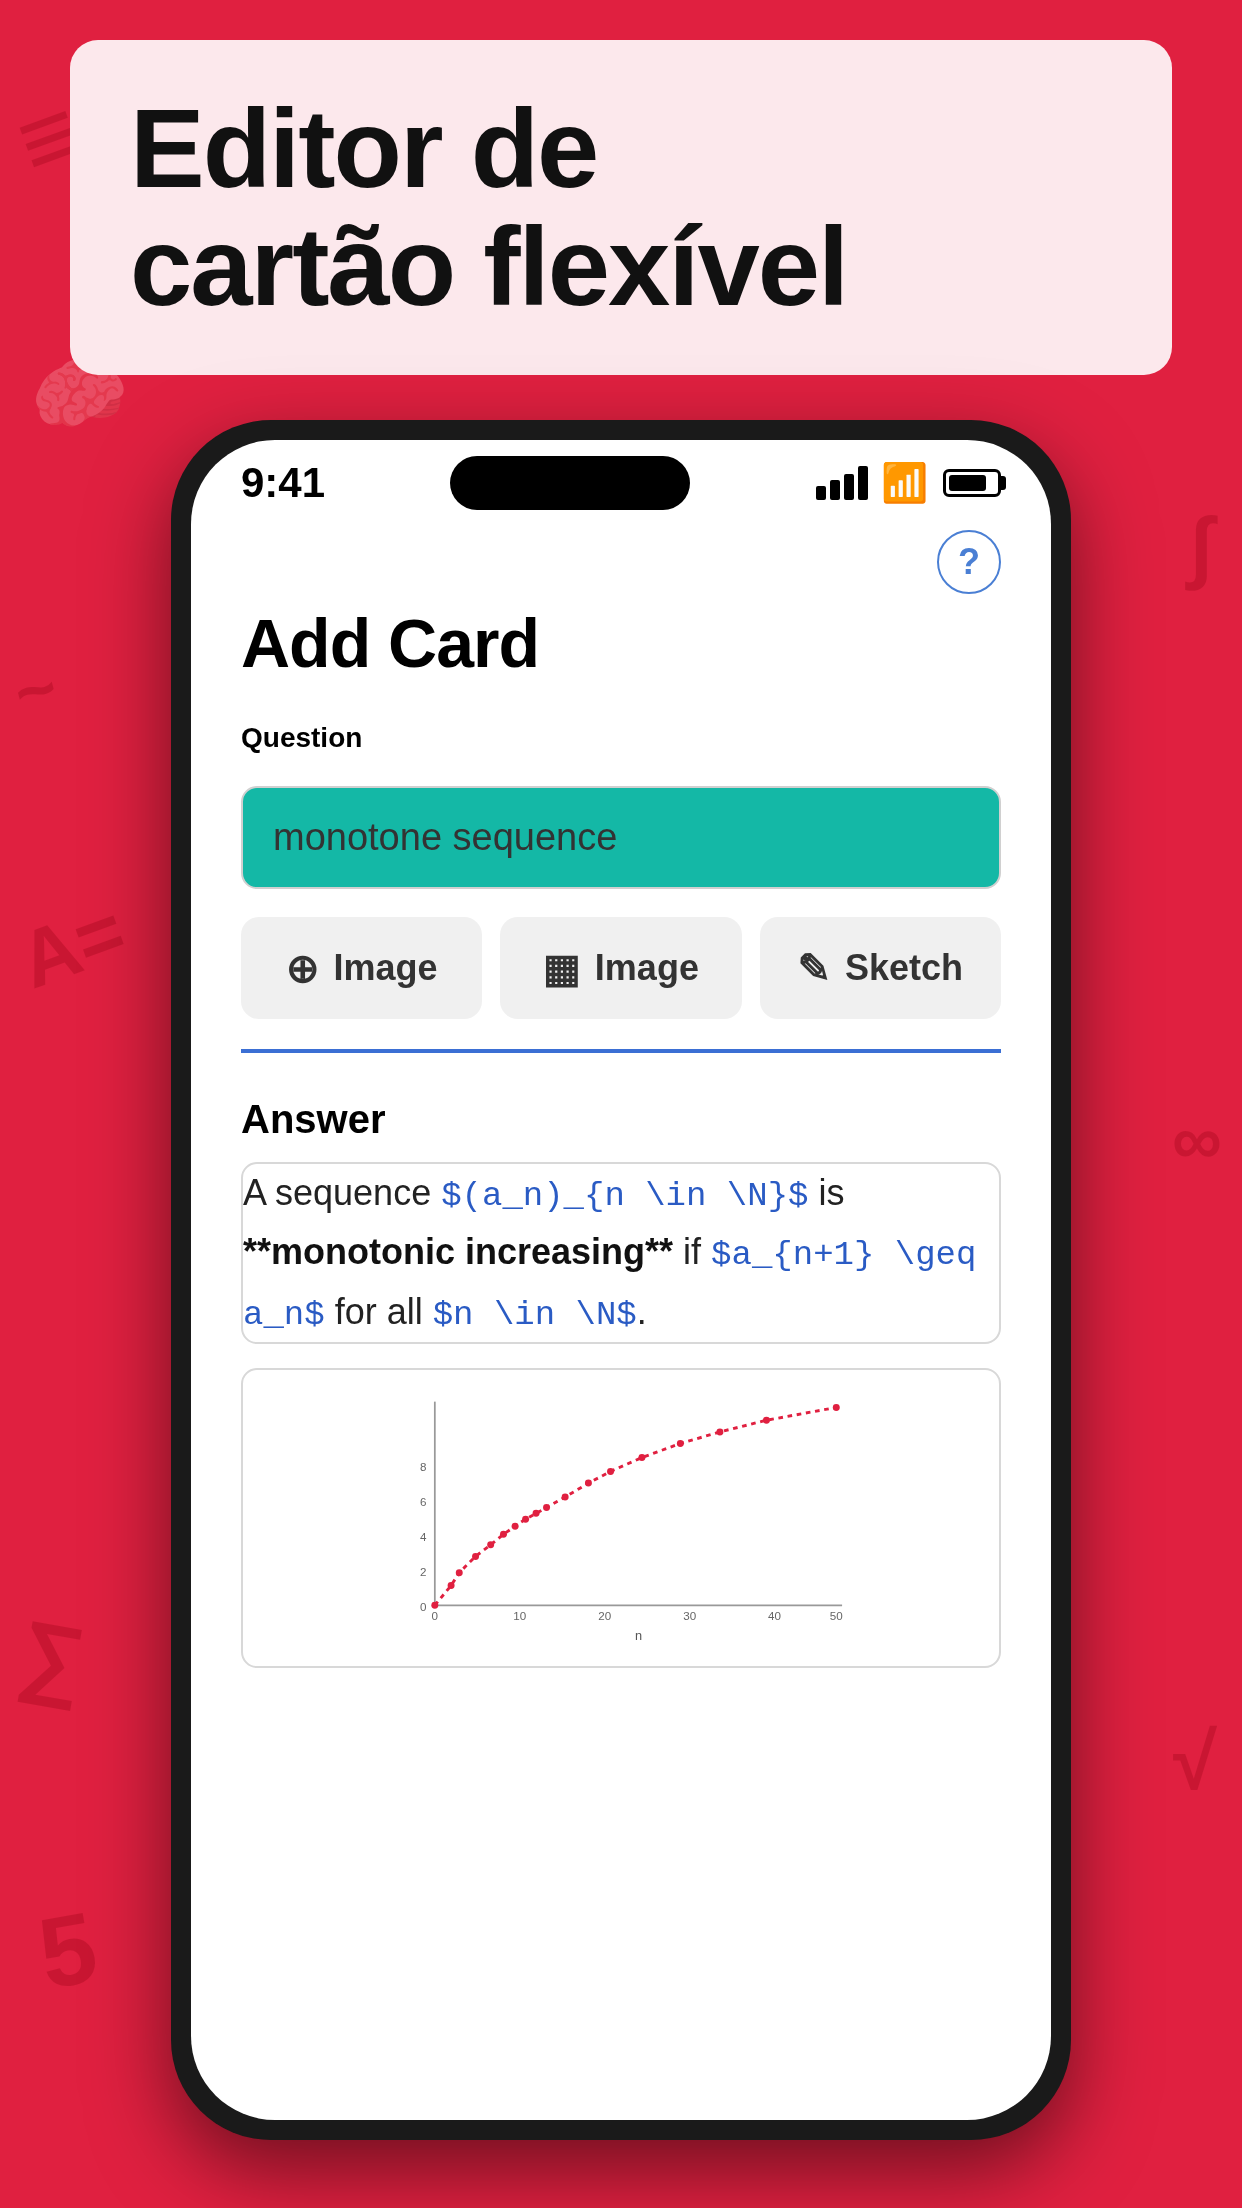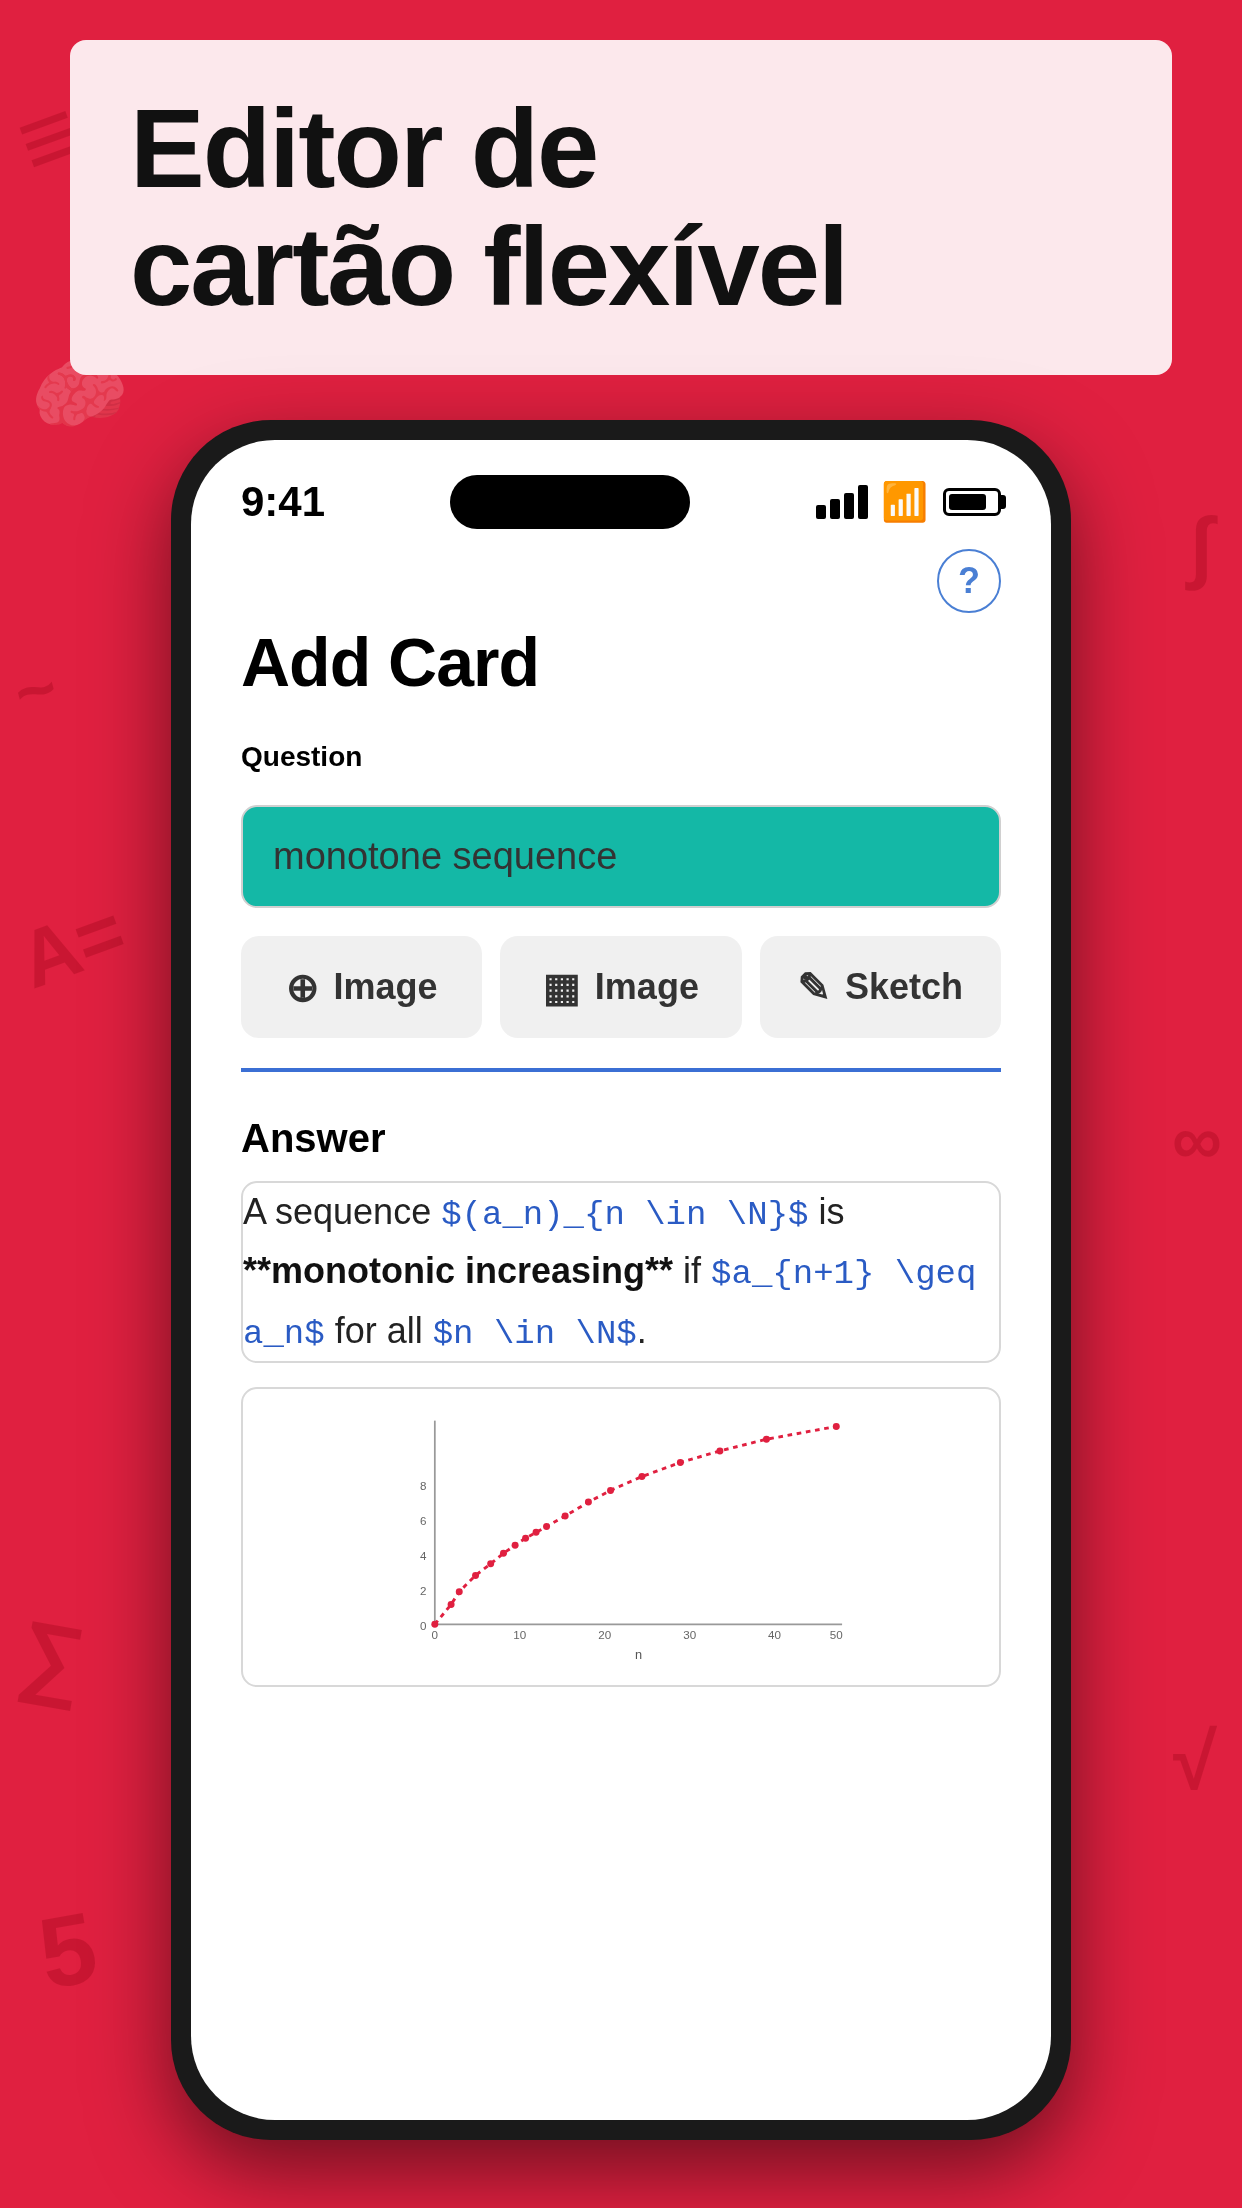--- a/index.html
+++ b/index.html
@@ -22,21 +22,21 @@
       overflow: hidden;
     }
 
     
     .header-banner {
       position: absolute;
       top: 40px;
       left: 70px;
       right: 70px;
       background: #fce8ec;
-      border-radius: 16px;
+      border-radius: 28px;
       padding: 50px 60px;
       z-index: 10;
     }
 
     .header-title {
       font-size: 112px;
       font-weight: 900;
       color: #111;
       line-height: 1.05;
       letter-spacing: -2px;
@@ -65,21 +65,21 @@
       overflow: hidden;
       display: flex;
       flex-direction: column;
     }
 
     
     .status-bar {
       display: flex;
       align-items: center;
       justify-content: space-between;
-      padding: 35px 50px 10px 50px;
+      padding: 16px 50px 10px 50px;
       flex-shrink: 0;
     }
 
     .status-time {
       font-size: 42px;
       font-weight: 600;
       color: #000;
     }
 
     .status-notch {

